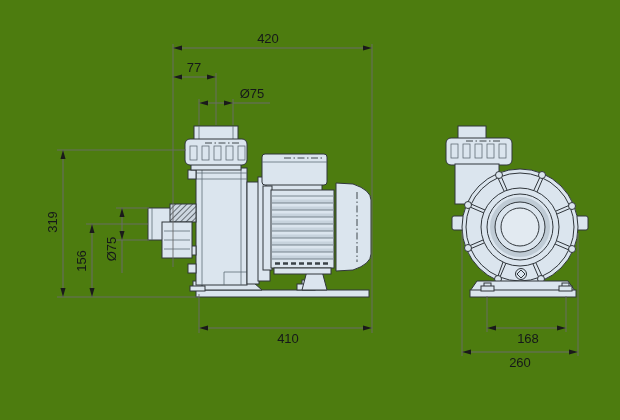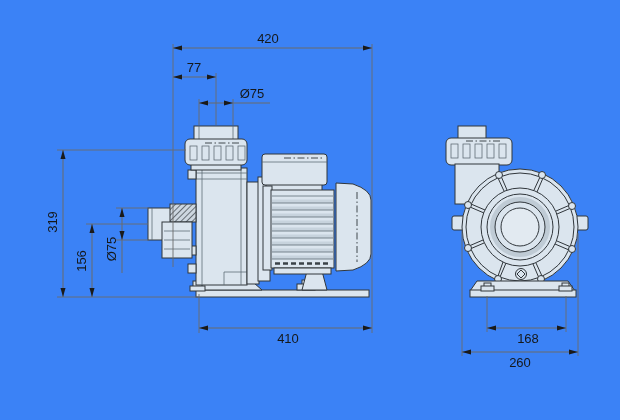--- a/index.html
+++ b/index.html
@@ -1,17 +1,17 @@
 <!DOCTYPE html>
 <html><head>
 <meta charset="utf-8">
 <style>
   html,body{margin:0;padding:0;background:#ffffff;}
   .canvas{
-    width:620px;height:420px;position:relative;background:#3b82f6;overflow:hidden;
+    width:620px;height:420px;position:relative;background:#4d7c0f;overflow:hidden;
     font-family:"Liberation Sans", sans-serif;
   }
   svg text{
     font-family:"Liberation Sans", sans-serif;
     font-size:13px;
     fill:#15181a;
   }
   .outline{stroke:#30363b;stroke-width:1;fill:none;}
   .part{stroke:#30363b;stroke-width:1;fill:#dbe5ee;}
   .part-thin{stroke:#5a6570;stroke-width:0.75;fill:none;}

